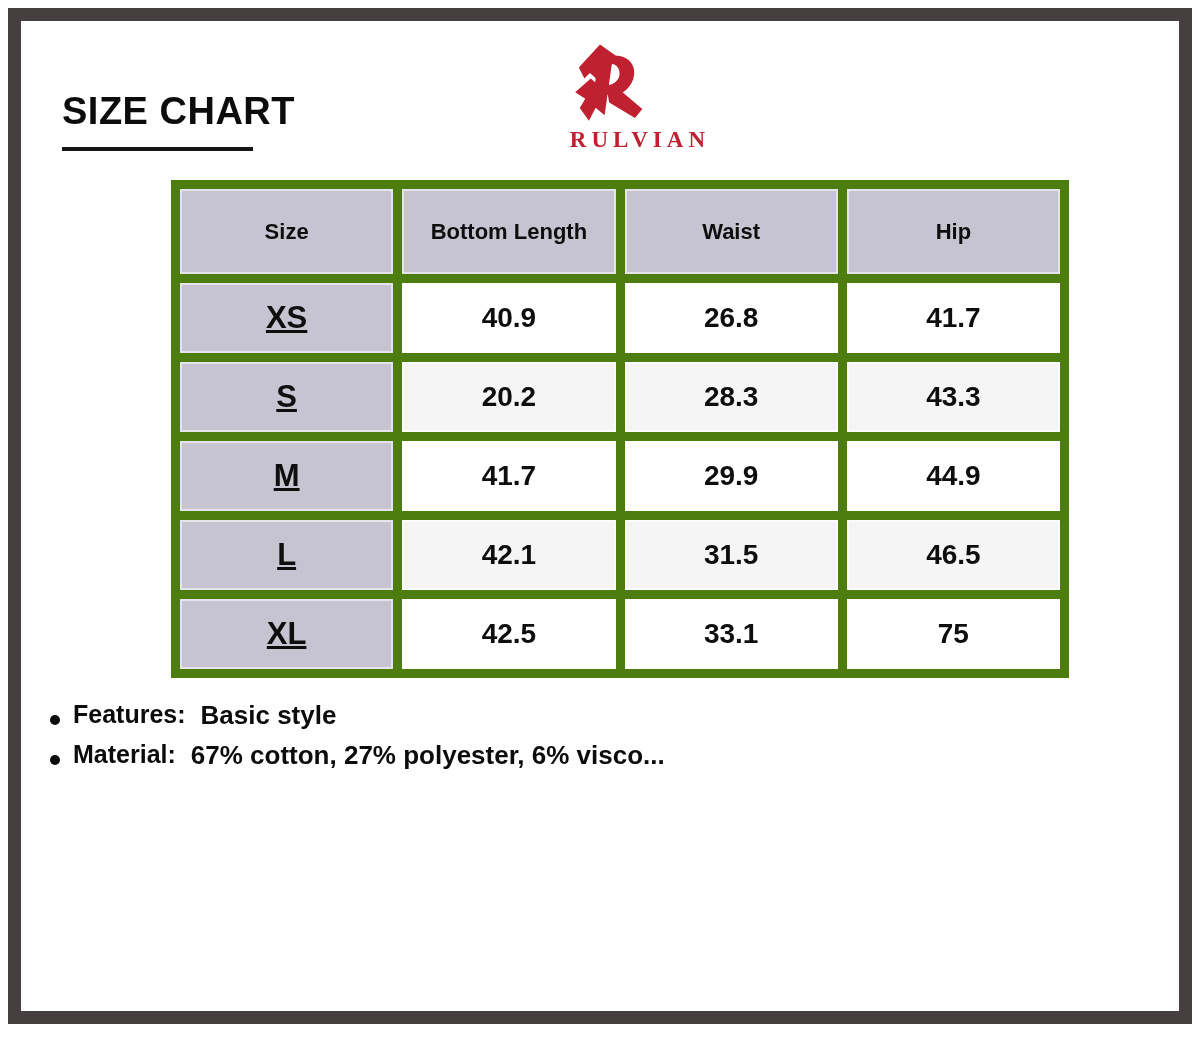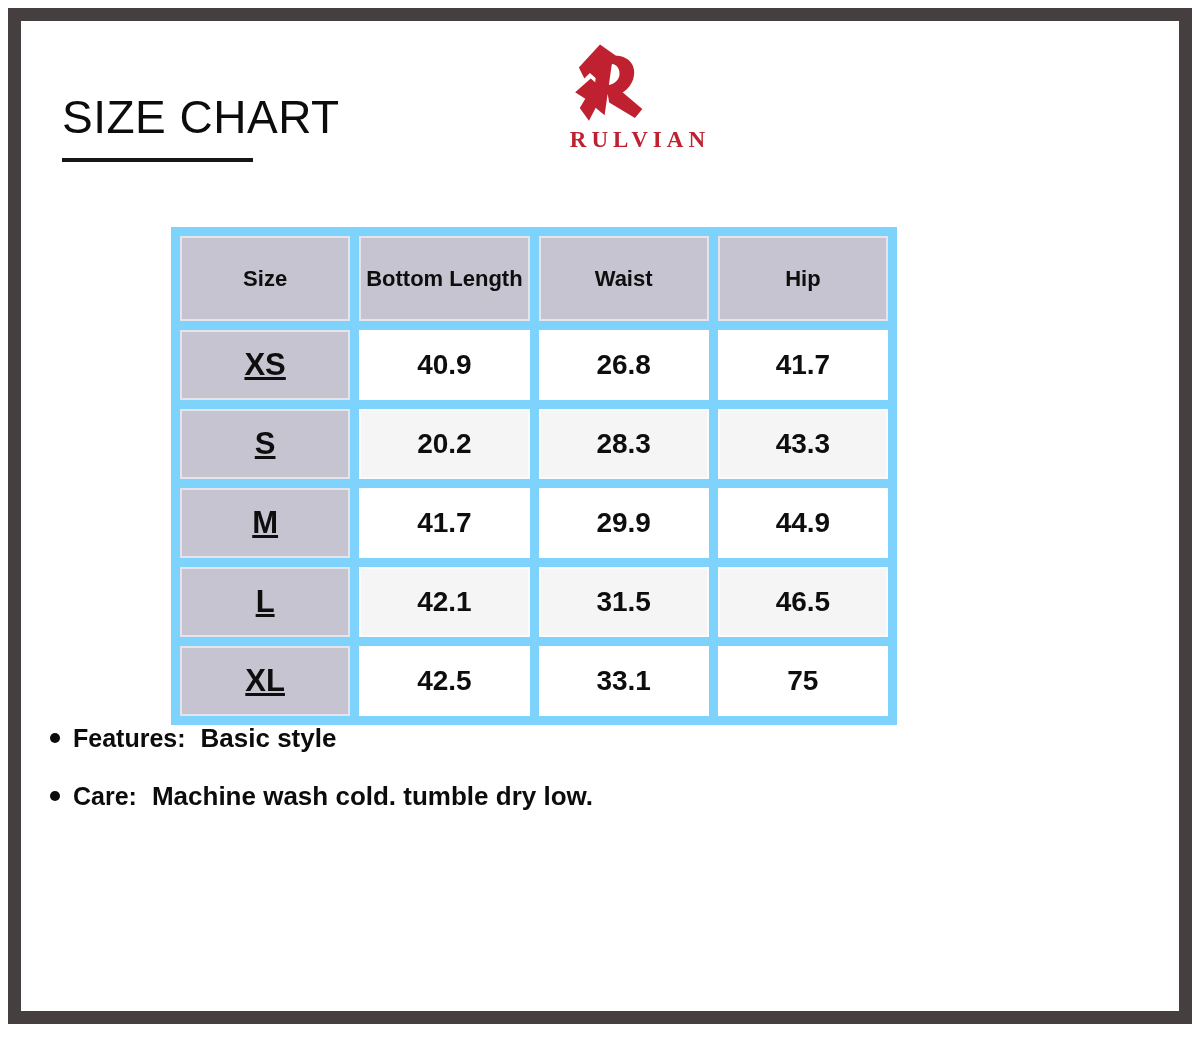--- a/index.html
+++ b/index.html
@@ -15,60 +15,59 @@
     position: absolute; left: 8px; top: 8px;
     width: 1184px; height: 1016px;
     border: 13px solid #463f40;
     box-sizing: border-box;
     pointer-events: none;
   }
 
   
   .title-wrap { position: absolute; left: 62px; top: 90px; }
   .page-title {
-    margin: 0; font-size: 46px; font-weight: normal;
+    margin: 0; font-size: 38px; font-weight: bold;
     letter-spacing: 0.5px; color: #0c0c0c;
   }
   .title-underline {
     margin-top: 14px; width: 191px; height: 4px; background: #161616;
   }
 
   
   .brand { position: absolute; left: 490px; top: 34px; width: 220px; text-align: right; }
   .brand svg { display: block; margin: 0 auto; }
   .brand-name {
     margin-top: 3px;
     font-family: "Liberation Serif", serif;
     font-size: 23px; font-weight: bold;
     letter-spacing: 5px; color: #bf2130;
   }
 
   
   .size-table {
     position: absolute; left: 171px; top: 180px;
-    width: 726px;
+    width: 898px;
     border-collapse: separate; border-spacing: 9px;
-    background: #7dd3fc;
+    background: #4d7c0f;
     table-layout: fixed;
-    margin-top: 47px;
   }
   .size-table th, .size-table td {
     text-align: center; vertical-align: middle;
     font-weight: bold; color: #0e0e0e;
     box-shadow: inset 0 0 0 2px rgba(255,255,255,0.55);
     padding: 0;
   }
   .size-table thead th { height: 85px; background: #c6c4d0; font-size: 22px; }
   .size-table tbody th { height: 70px; background: #c6c4d0; font-size: 31px; text-decoration: underline; }
   .size-table tbody td { height: 70px; background: #ffffff; font-size: 28px; }
   .size-table tbody tr:nth-child(even) td { background: #f5f5f6; }
 
   
   .details { position: absolute; left: 50px; top: 700px; margin: 0; padding: 0; list-style: none; }
-  .details li { display: flex; align-items: center; height: 40px; margin-top: 18px; }
+  .details li { display: flex; align-items: flex-start; height: 40px; }
   .bullet {
     width: 10px; height: 10px; border-radius: 50%;
     background: #0c0c0c; align-self: center;
     margin-right: 13px; flex: 0 0 auto;
   }
   .d-label { font-size: 25px; font-weight: bold; margin-right: 15px; white-space: nowrap; }
   .d-value { font-size: 26px; font-weight: bold; white-space: nowrap; }
 </style>
 </head>
 <body>
@@ -137,18 +136,18 @@
   </table>
 
   <ul class="details">
     <li>
       <span class="bullet"></span>
       <span class="d-label">Features:</span>
       <span class="d-value">Basic style</span>
     </li>
     <li>
       <span class="bullet"></span>
-      <span class="d-label">Care:</span>
-      <span class="d-value">Machine wash cold. tumble dry low.</span>
+      <span class="d-label">Material:</span>
+      <span class="d-value">67% cotton, 27% polyester, 6% visco...</span>
     </li>
   </ul>
 
 </div>
 
 </body></html>

